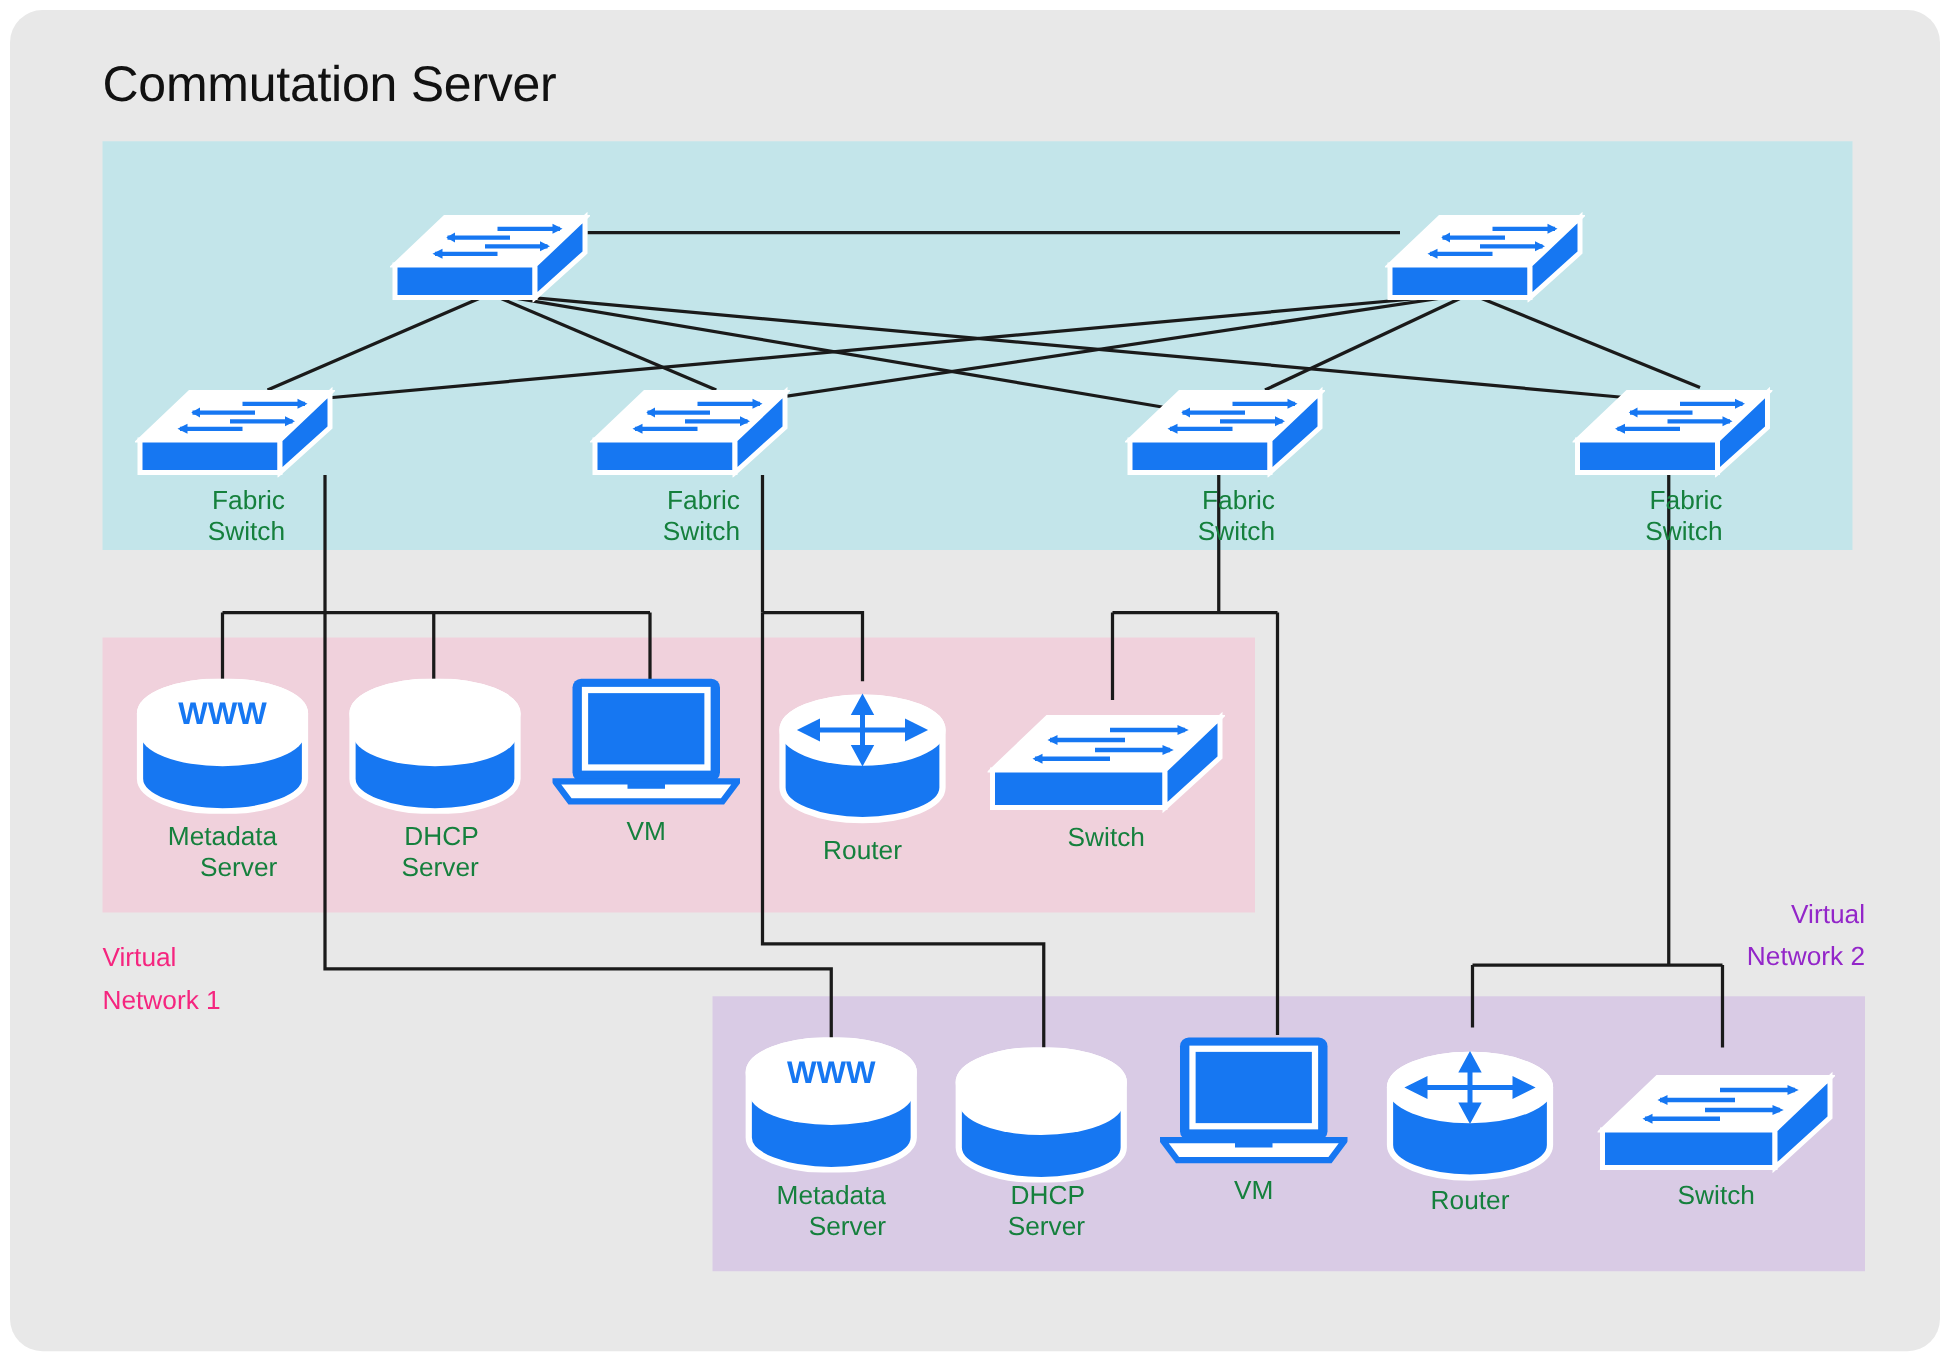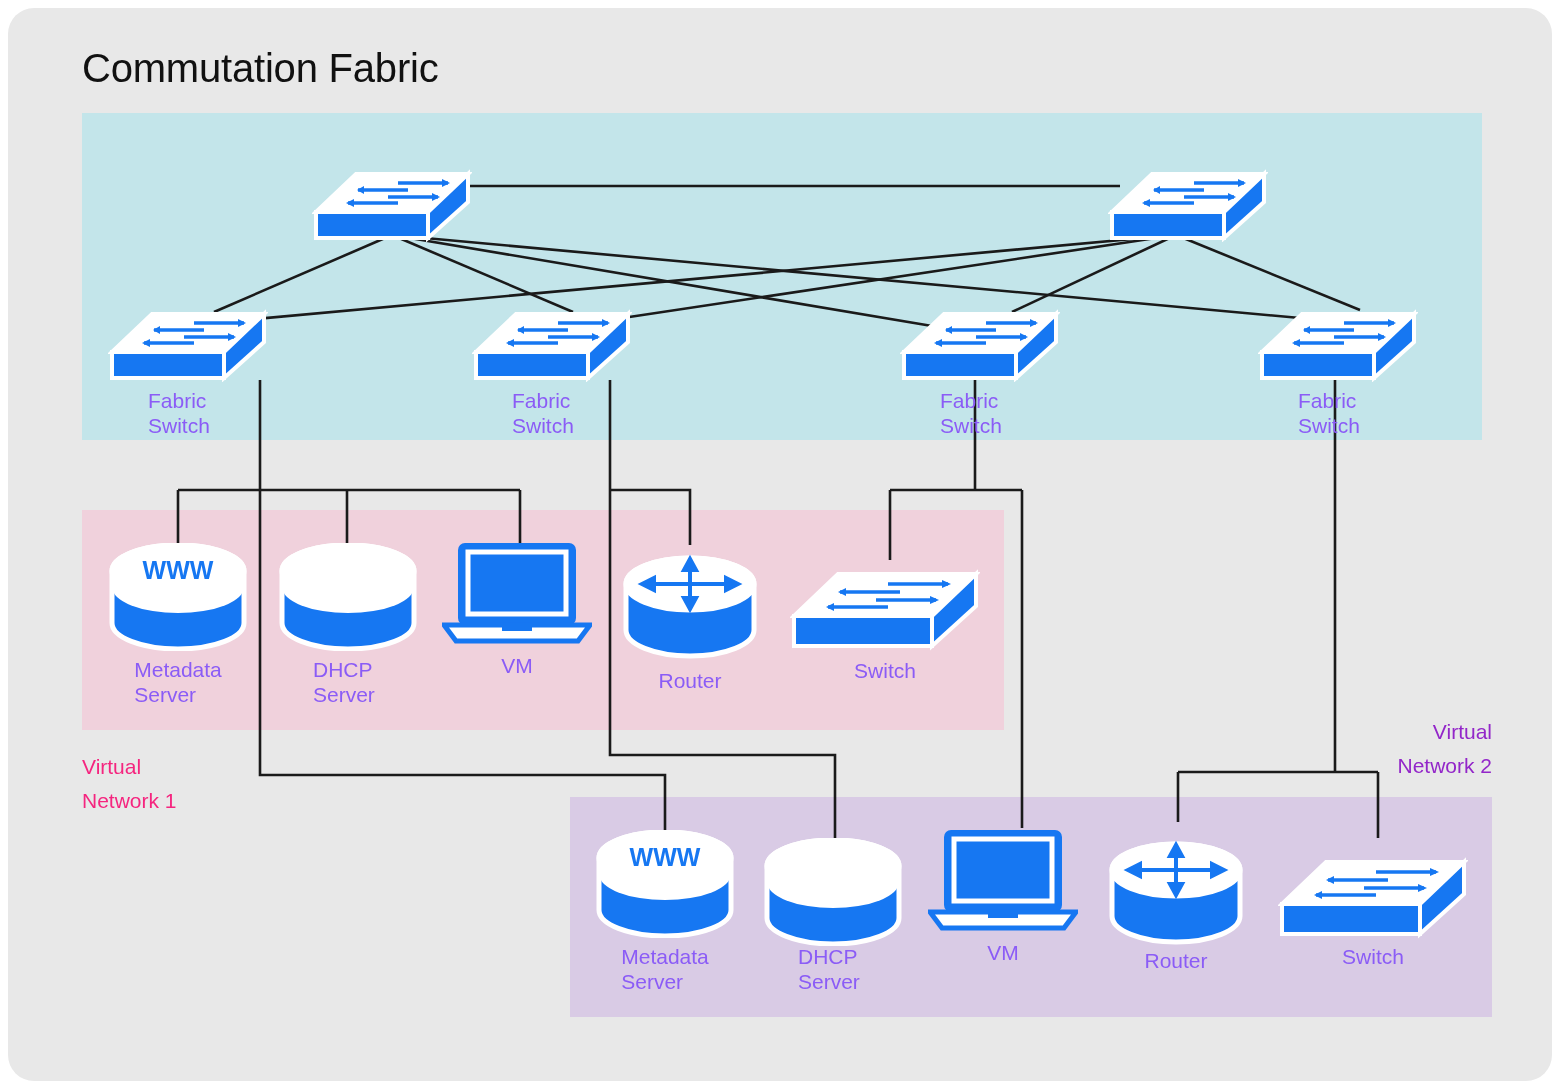--- a/index.html
+++ b/index.html
@@ -83,24 +83,24 @@
   }
 
   
   .node {
     position: absolute;
   }
   .node-label {
     position: absolute;
     left: 50%;
     transform: translateX(-50%);
-    text-align: left;
+    text-align: right;
     font-size: 21px;
     line-height: 25px;
-    color: #8b5cf6;
+    color: #15803d;
     white-space: pre-line;
   }
 
   
   .icon-switch { position: relative; width: 160px; height: 82px; }
   .icon-switch svg { display: block; width: 160px; height: 82px; }
   .icon-switch-sm { position: relative; width: 190px; height: 92px; }
   .icon-switch-sm svg { display: block; width: 190px; height: 92px; }
   .icon-db { position: relative; width: 140px; height: 108px; }
   .icon-db svg { display: block; width: 140px; height: 108px; }
@@ -108,21 +108,21 @@
   .icon-router svg { display: block; width: 136px; height: 106px; }
   .icon-laptop { position: relative; width: 150px; height: 106px; }
   .icon-laptop svg { display: block; width: 150px; height: 106px; }
 </style>
 </head>
 <body>
 
 <div id="canvas">
   <div id="board"></div>
 
-  <div id="diagram-title">Commutation Fabric</div>
+  <div id="diagram-title">Commutation Server</div>
 
   <div class="zone" id="zone-fabric"></div>
   <div class="zone" id="zone-vn1"></div>
   <div class="zone" id="zone-vn2"></div>
 
   <svg id="links" viewBox="0 0 1560 1089">
     <g stroke="#1a1a1a" stroke-width="2.6" fill="none" stroke-linecap="butt">
 
       <line x1="470" y1="186" x2="1120" y2="186"></line>
 

